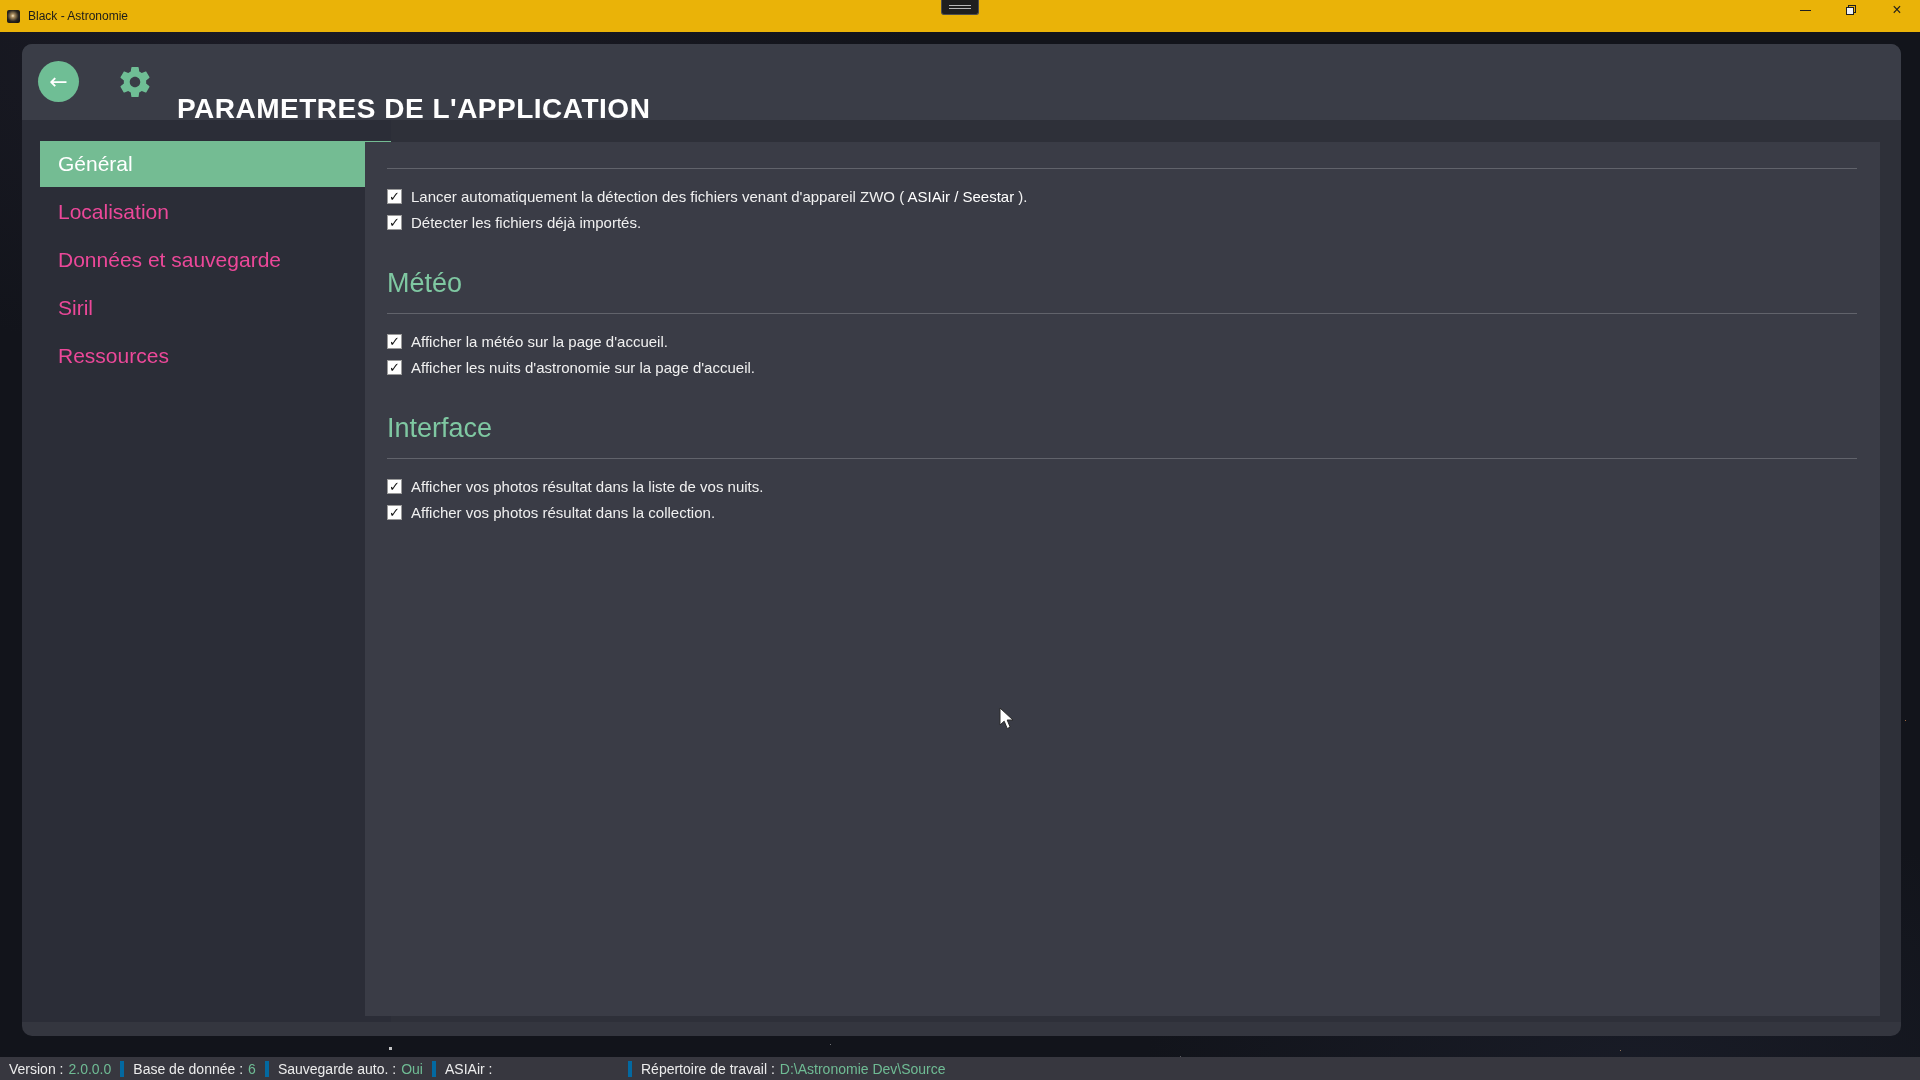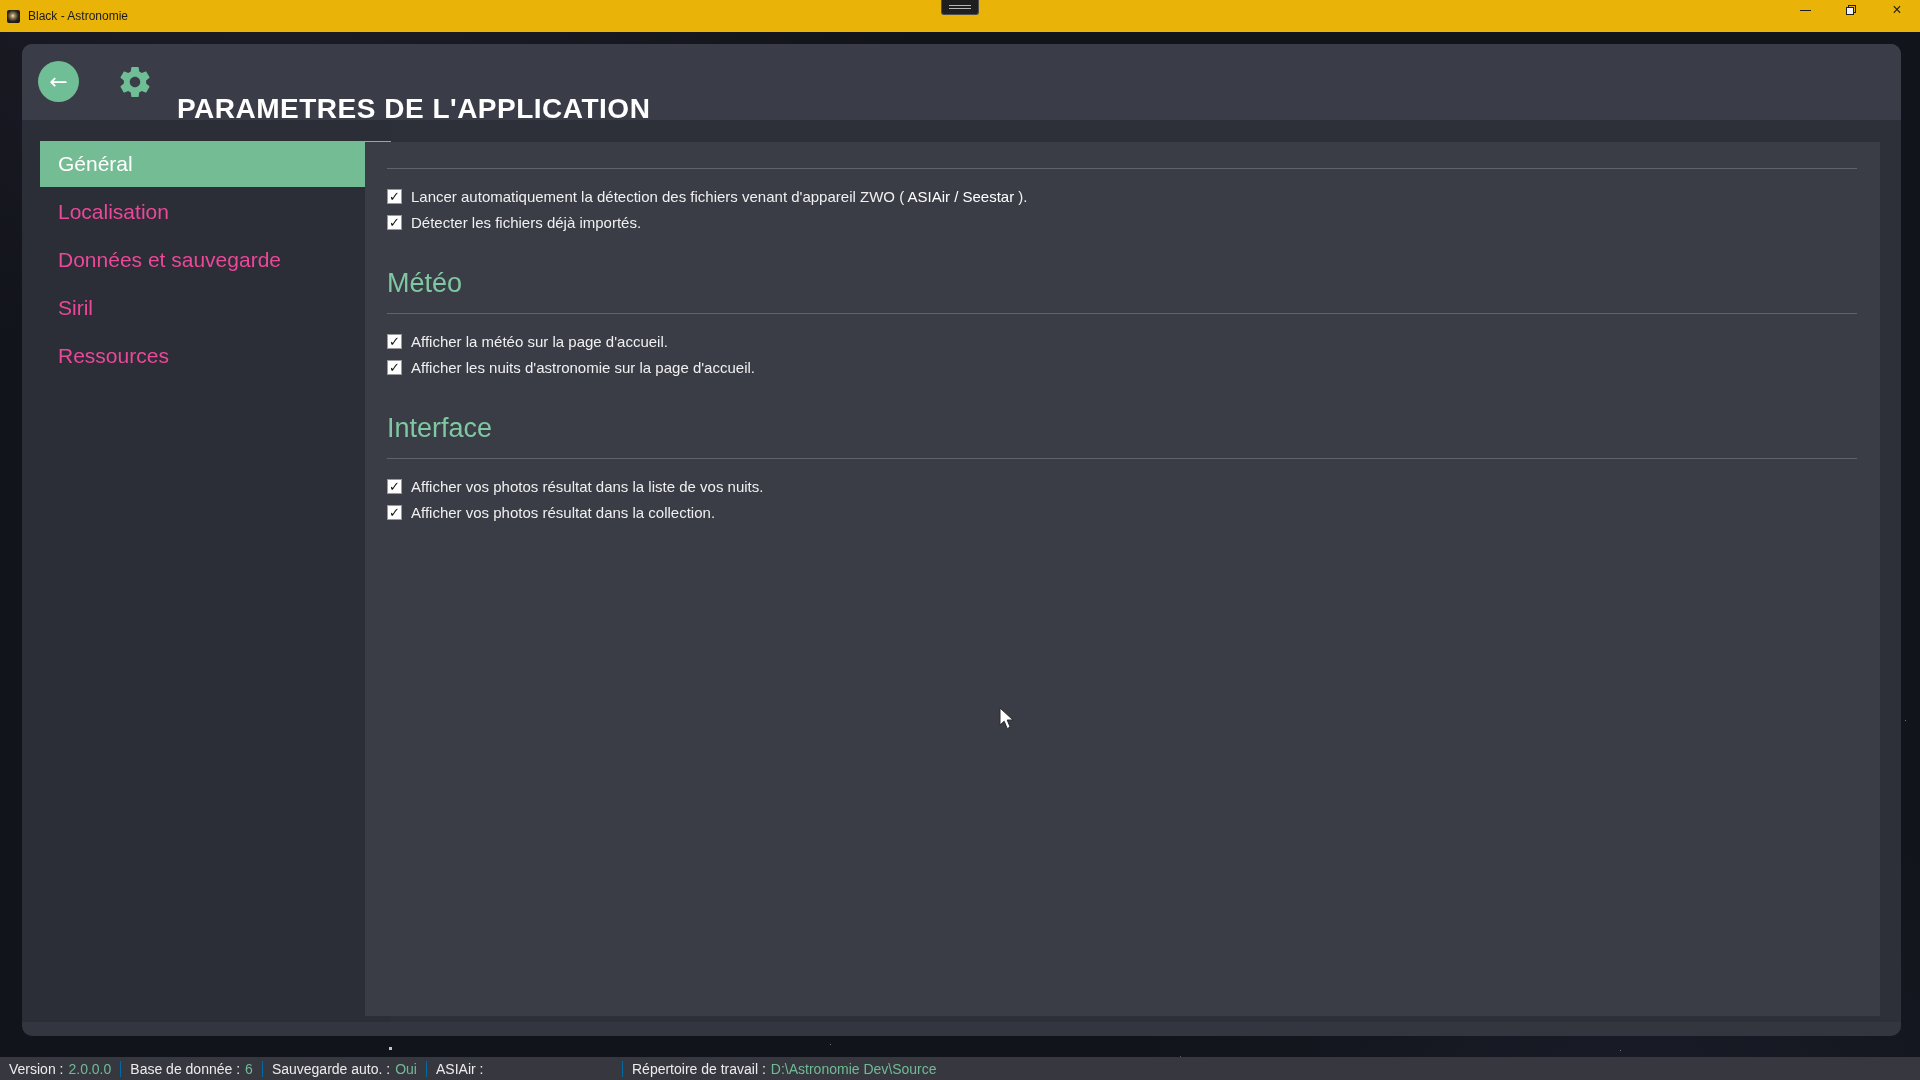--- a/index.html
+++ b/index.html
@@ -104,21 +104,21 @@
   .opt-label .link { color: #ffffff; cursor: pointer; }
   .section-block { margin-bottom: 36px; }
 
   
   .statusbar {
     position: absolute; left: 0; top: 1057px; width: 1920px; height: 23px;
     background: #37373f; display: flex; align-items: center; font-size: 14px;
     color: #ececec; z-index: 20; white-space: nowrap;
   }
   .status-seg { padding: 0 9px; display: flex; align-items: center; gap: 5px; }
-  .status-seg + .status-seg { border-left: 1px solid #0369a1; }
+  .status-seg + .status-seg { border-left: 4px solid #0369a1; }
   .status-val { color: #6fbb94; }
   .seg-licence { width: 196px; }
   .status-label { color: #ececec; }
 
   
   .cursor { position: absolute; left: 998px; top: 707px; z-index: 40; pointer-events: none; }
 </style>
 </head>
 <body>
 

